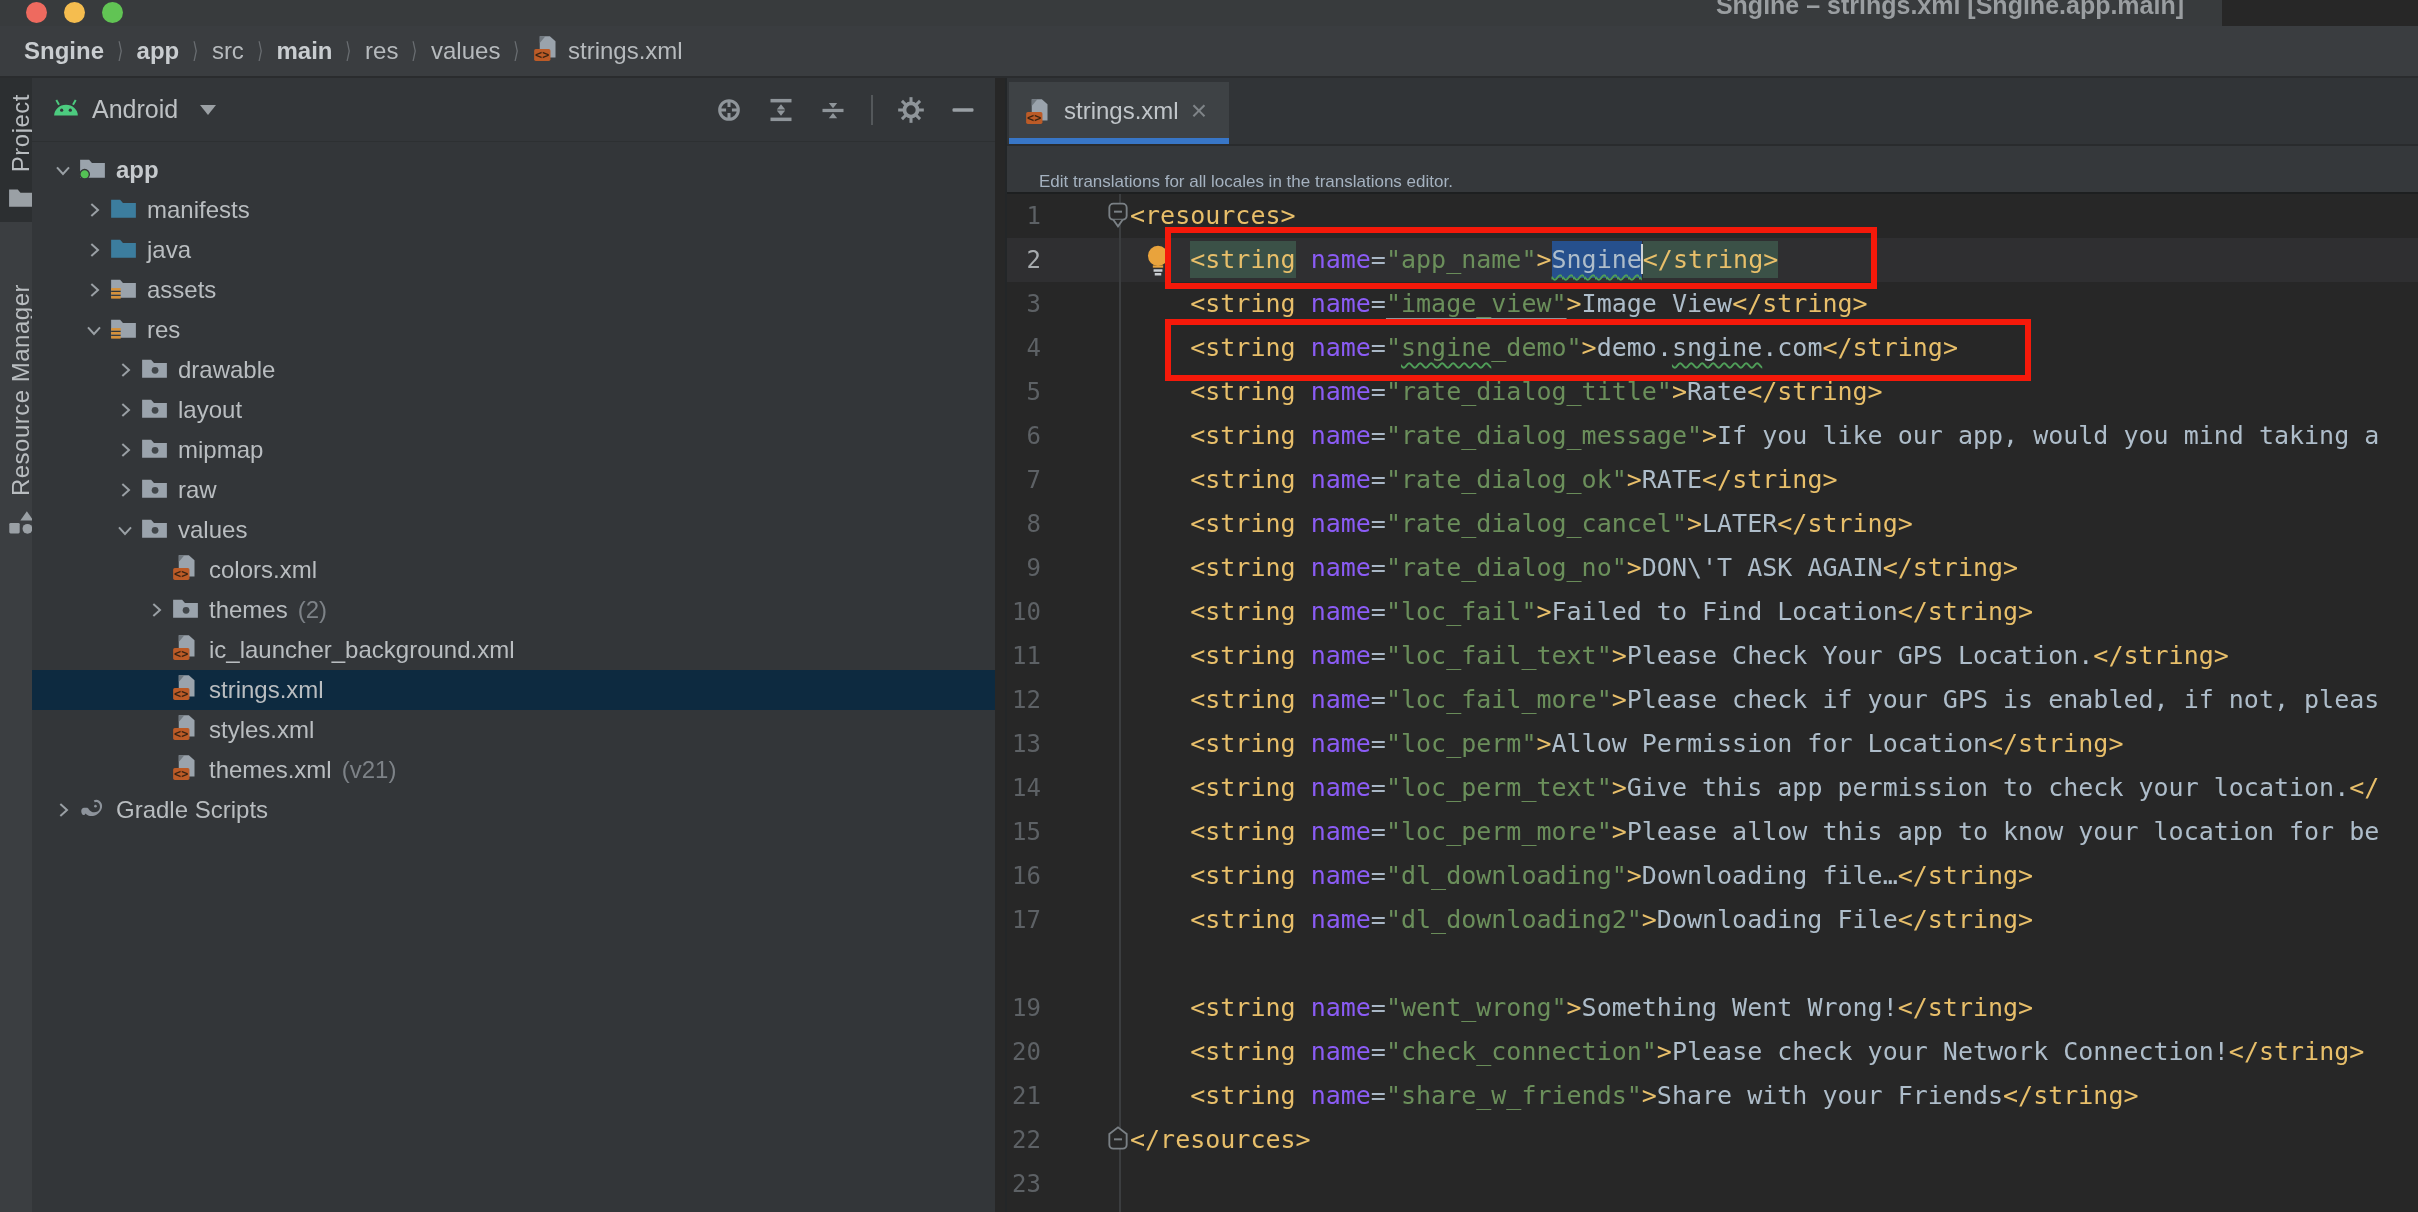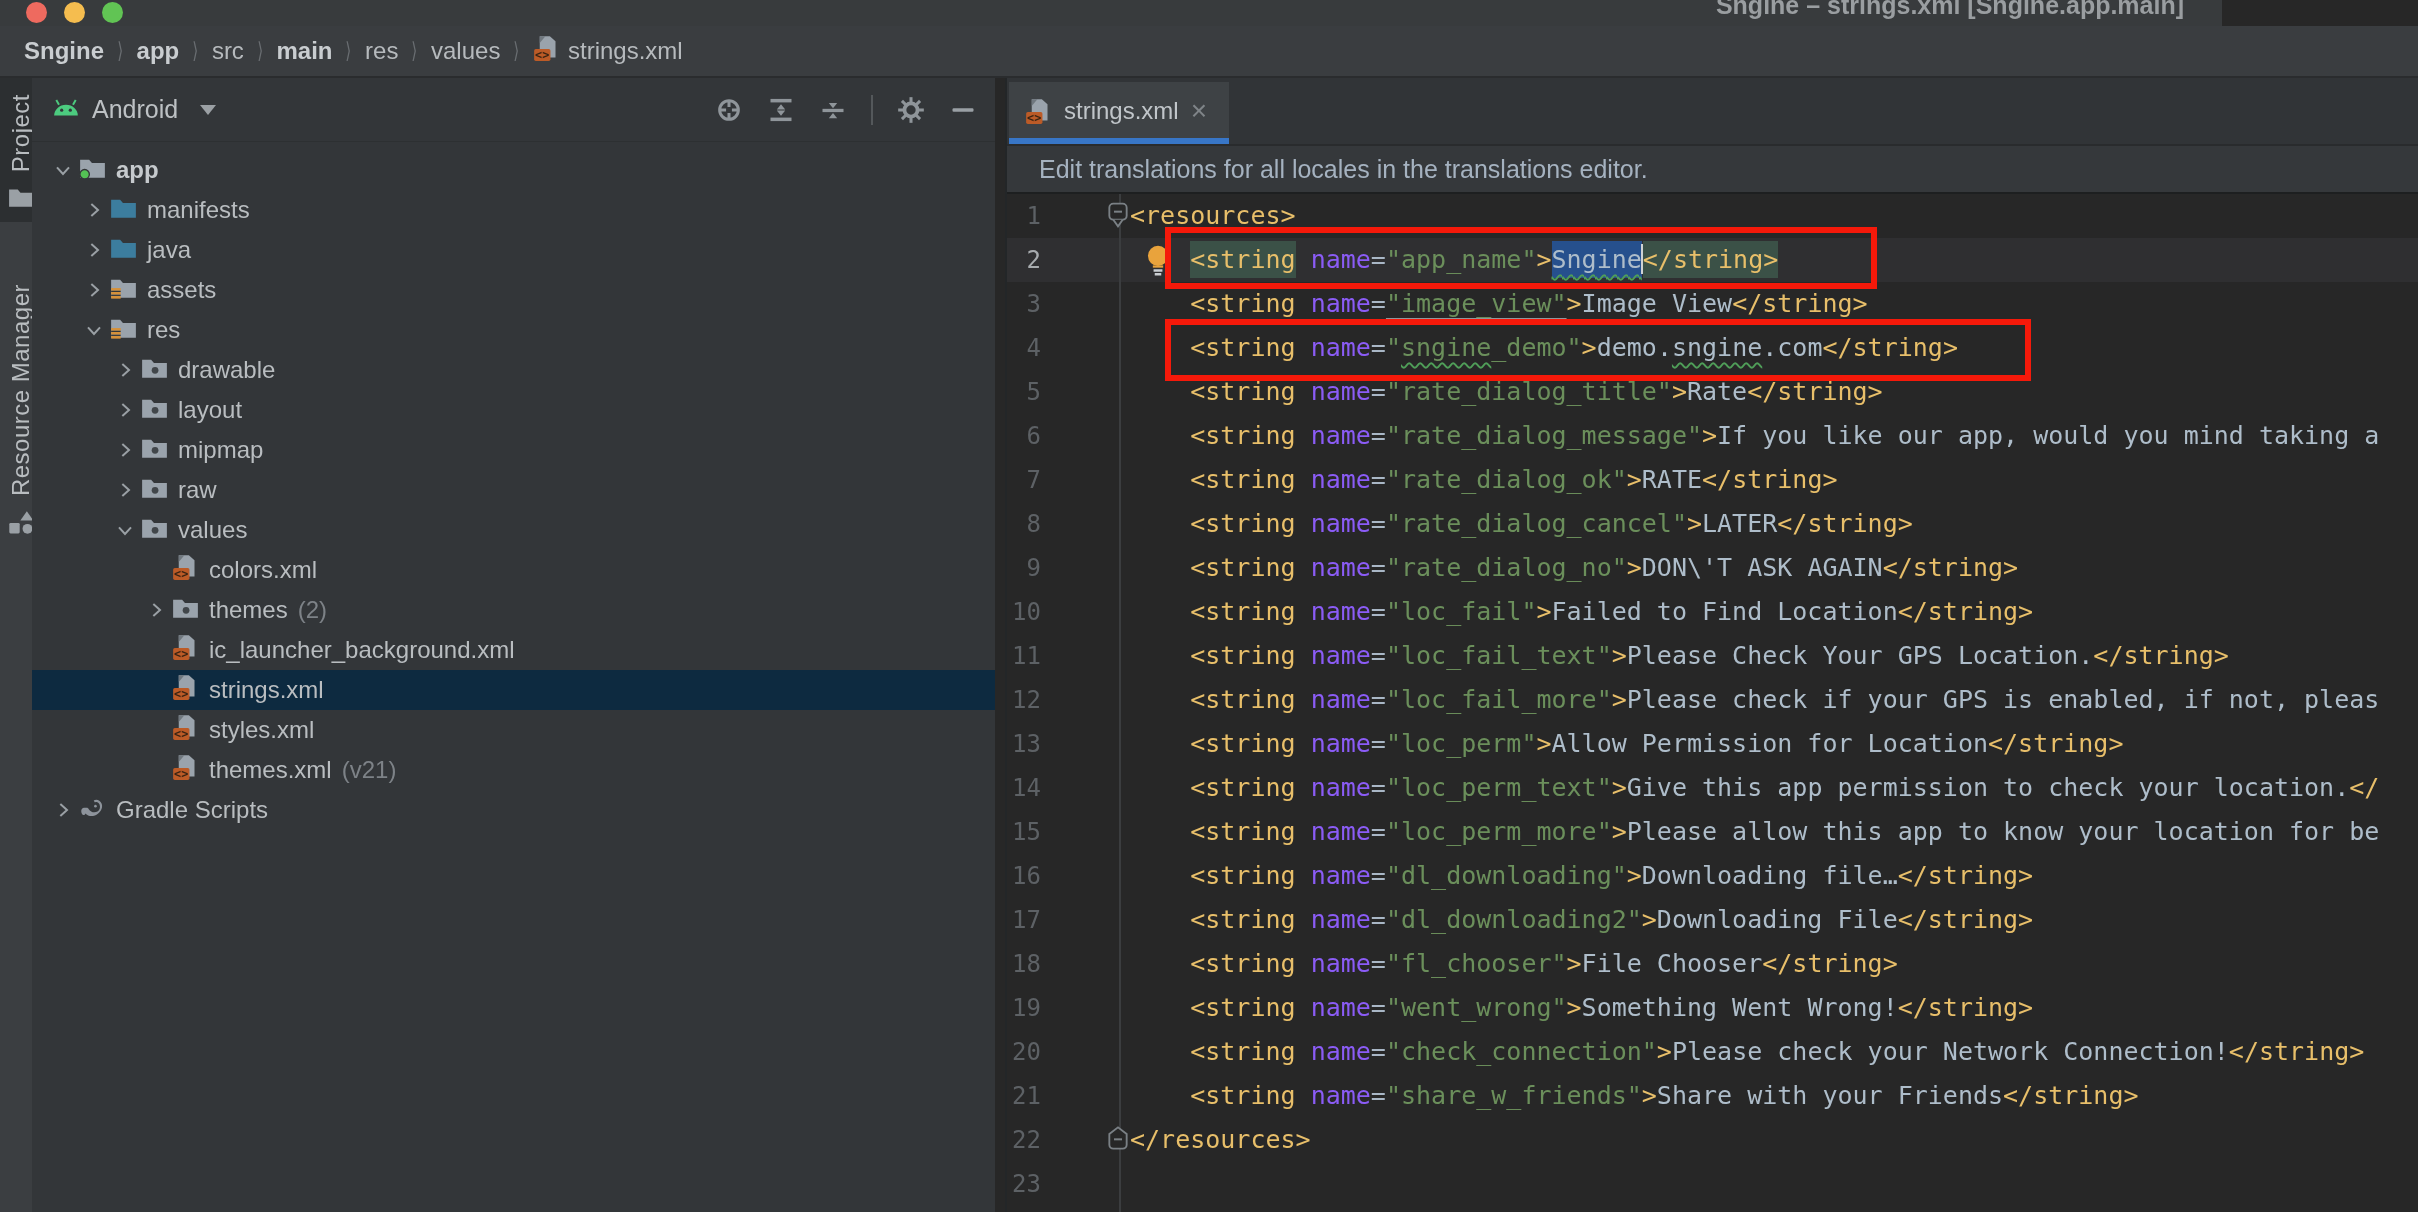--- a/index.html
+++ b/index.html
@@ -57,22 +57,22 @@
   
   .editor { position:absolute; left:1007px; top:78px; width:1411px; height:1134px;
     display:flex; flex-direction:column; }
   .tabbar { height:66px; background:#313437; display:flex; align-items:flex-end; }
   .tab { position:relative; height:62px; margin-left:2px; background:#3e4245;
     display:flex; align-items:center; gap:12px; padding:0 22px 0 16px; }
   .tab::after { content:""; position:absolute; left:0; right:0; bottom:0; height:6px; background:#3876c7; }
   .tab .tab-label { color:#c0c5c9; font-size:24px; padding-bottom:4px; }
   .tab .close { color:#7f8488; font-size:28px; line-height:20px; padding-bottom:4px; }
   .banner { height:50px; background:#35383b; border-top:2px solid #292b2d; border-bottom:2px solid #1d1f20;
-    display:flex; align-items:center; padding-left:32px;
-    color:#a5b2c0; font-size:25px; }
+    display:flex; align-items:flex-end; padding-left:32px;
+    color:#a5b2c0; font-size:17px; }
   .code-area { position:relative; flex:1; background:#272727; overflow:hidden;
     font-family:"DejaVu Sans Mono", monospace; font-size:25px; }
   .caret-row { position:absolute; left:0; right:0; height:44px; background:#2f2f31; }
   .fold-line { position:absolute; left:112px; top:0; bottom:0; width:2px; background:#3b3d3f; }
   .cline { position:absolute; left:0; right:0; height:44px; }
   .cline .num { position:absolute; left:0; top:0; width:34px; text-align:right;
     color:#5d6165; font-size:24px; line-height:44px; }
   .cline .num.active { color:#a7abae; }
   .cline pre.code { position:absolute; left:123px; top:0; line-height:44px; white-space:pre;
     font-family:"DejaVu Sans Mono", monospace; font-size:25px; }
@@ -574,24 +574,20 @@
        <pre class="code"><span class="s-pl">    </span><span class="s-tag">&lt;string</span><span class="s-pl"> </span><span class="s-attr">name</span><span class="s-pl">=</span><span class="s-val">"loc_perm_more"</span><span class="s-tag">&gt;</span><span class="s-txt">Please allow this app to know your location for be</span></pre>
      </div>
         <div class="cline" style="top:660px">
        <span class="num ">16</span>
        <pre class="code"><span class="s-pl">    </span><span class="s-tag">&lt;string</span><span class="s-pl"> </span><span class="s-attr">name</span><span class="s-pl">=</span><span class="s-val">"dl_downloading"</span><span class="s-tag">&gt;</span><span class="s-txt">Downloading file…</span><span class="s-tag">&lt;/string&gt;</span></pre>
      </div>
         <div class="cline" style="top:704px">
        <span class="num ">17</span>
        <pre class="code"><span class="s-pl">    </span><span class="s-tag">&lt;string</span><span class="s-pl"> </span><span class="s-attr">name</span><span class="s-pl">=</span><span class="s-val">"dl_downloading2"</span><span class="s-tag">&gt;</span><span class="s-txt">Downloading File</span><span class="s-tag">&lt;/string&gt;</span></pre>
      </div>
-        <div class="cline" style="top:748px">
-       <span class="num ">18</span>
-       <pre class="code"><span class="s-pl">    </span><span class="s-tag">&lt;string</span><span class="s-pl"> </span><span class="s-attr">name</span><span class="s-pl">=</span><span class="s-val">"fl_chooser"</span><span class="s-tag">&gt;</span><span class="s-txt">File Chooser</span><span class="s-tag">&lt;/string&gt;</span></pre>
-     </div>
         <div class="cline" style="top:792px">
        <span class="num ">19</span>
        <pre class="code"><span class="s-pl">    </span><span class="s-tag">&lt;string</span><span class="s-pl"> </span><span class="s-attr">name</span><span class="s-pl">=</span><span class="s-val">"went_wrong"</span><span class="s-tag">&gt;</span><span class="s-txt">Something Went Wrong!</span><span class="s-tag">&lt;/string&gt;</span></pre>
      </div>
         <div class="cline" style="top:836px">
        <span class="num ">20</span>
        <pre class="code"><span class="s-pl">    </span><span class="s-tag">&lt;string</span><span class="s-pl"> </span><span class="s-attr">name</span><span class="s-pl">=</span><span class="s-val">"check_connection"</span><span class="s-tag">&gt;</span><span class="s-txt">Please check your Network Connection!</span><span class="s-tag">&lt;/string&gt;</span></pre>
      </div>
         <div class="cline" style="top:880px">
        <span class="num ">21</span>

